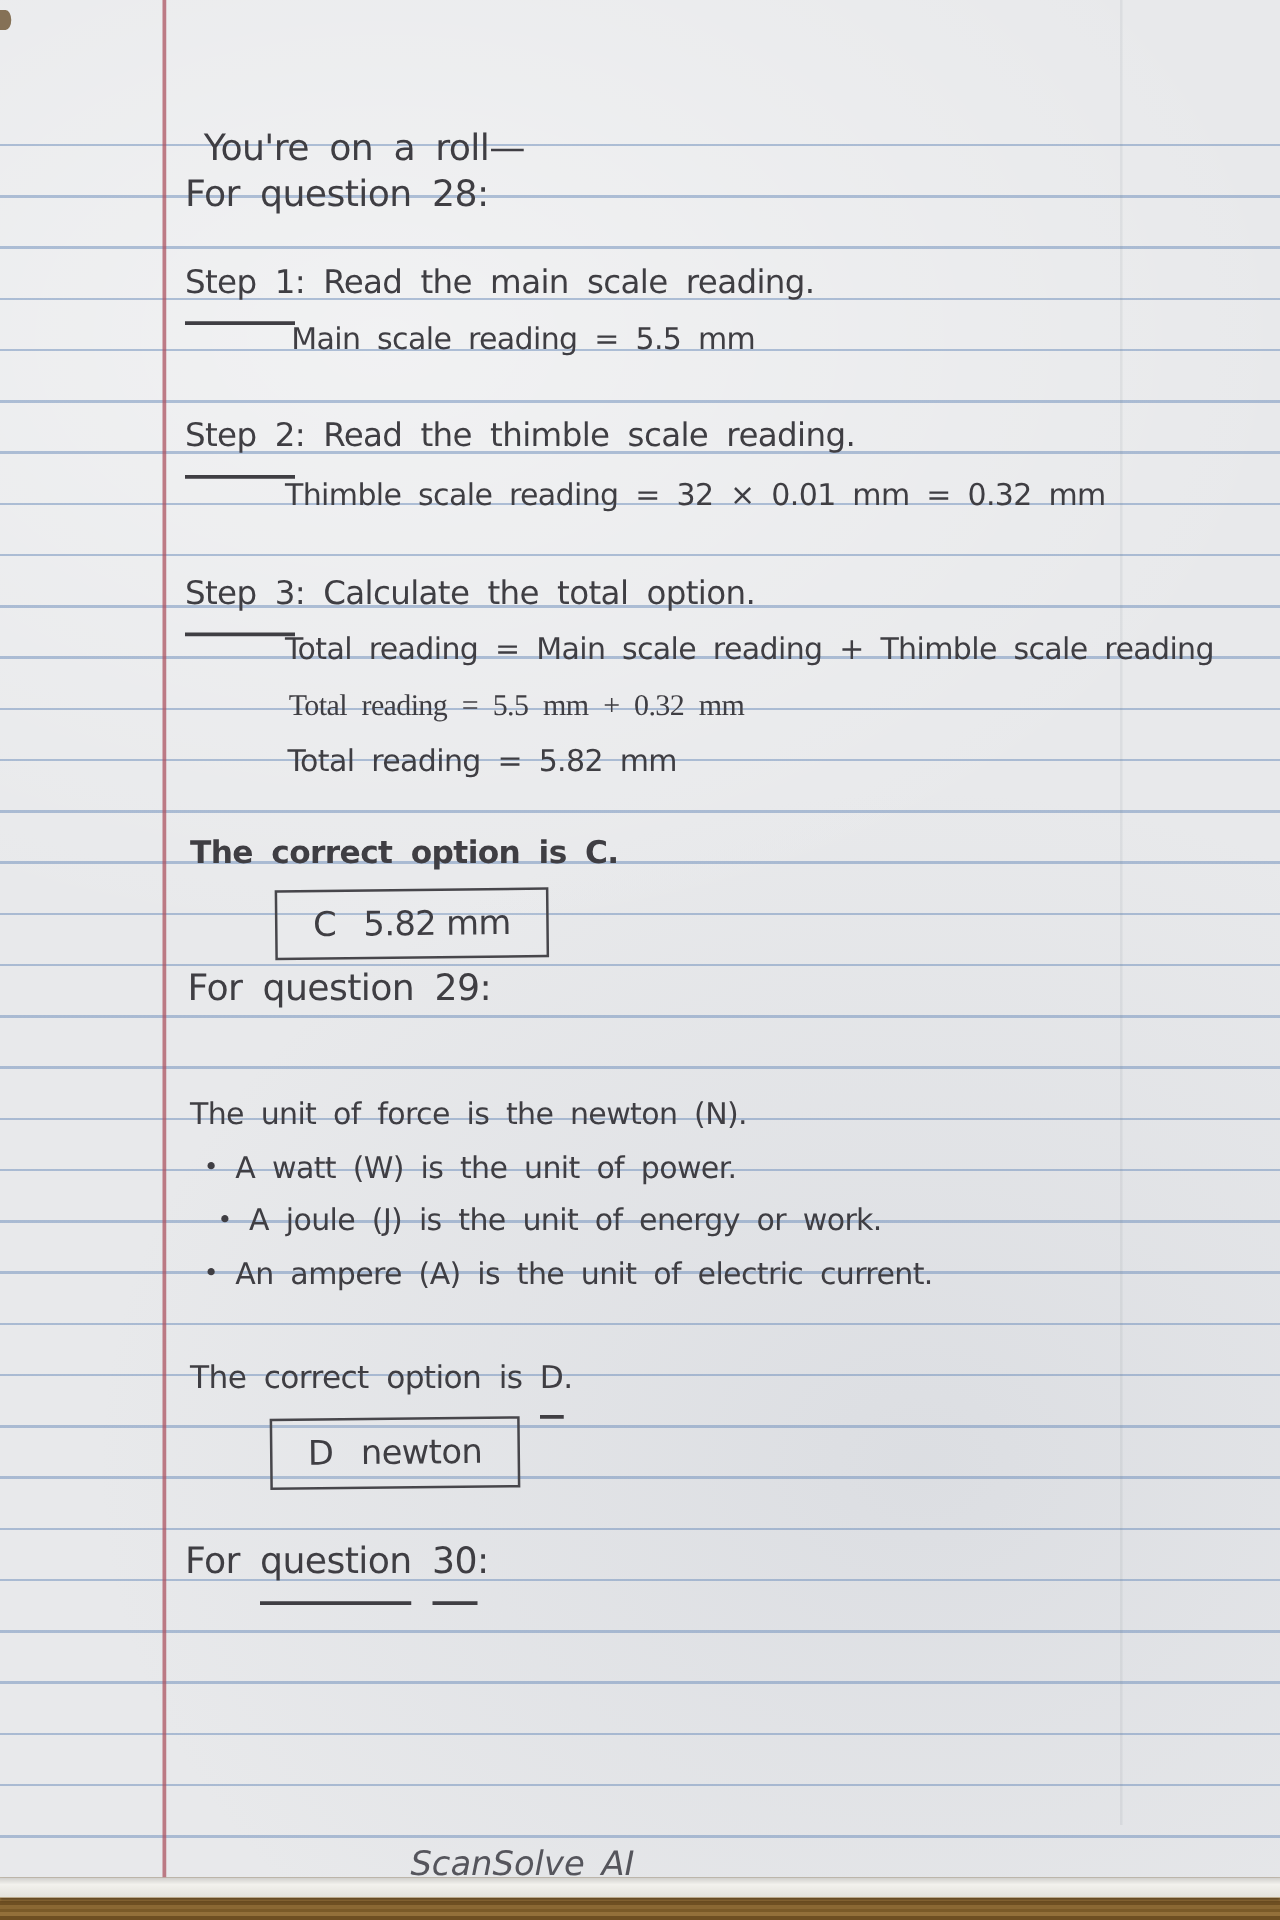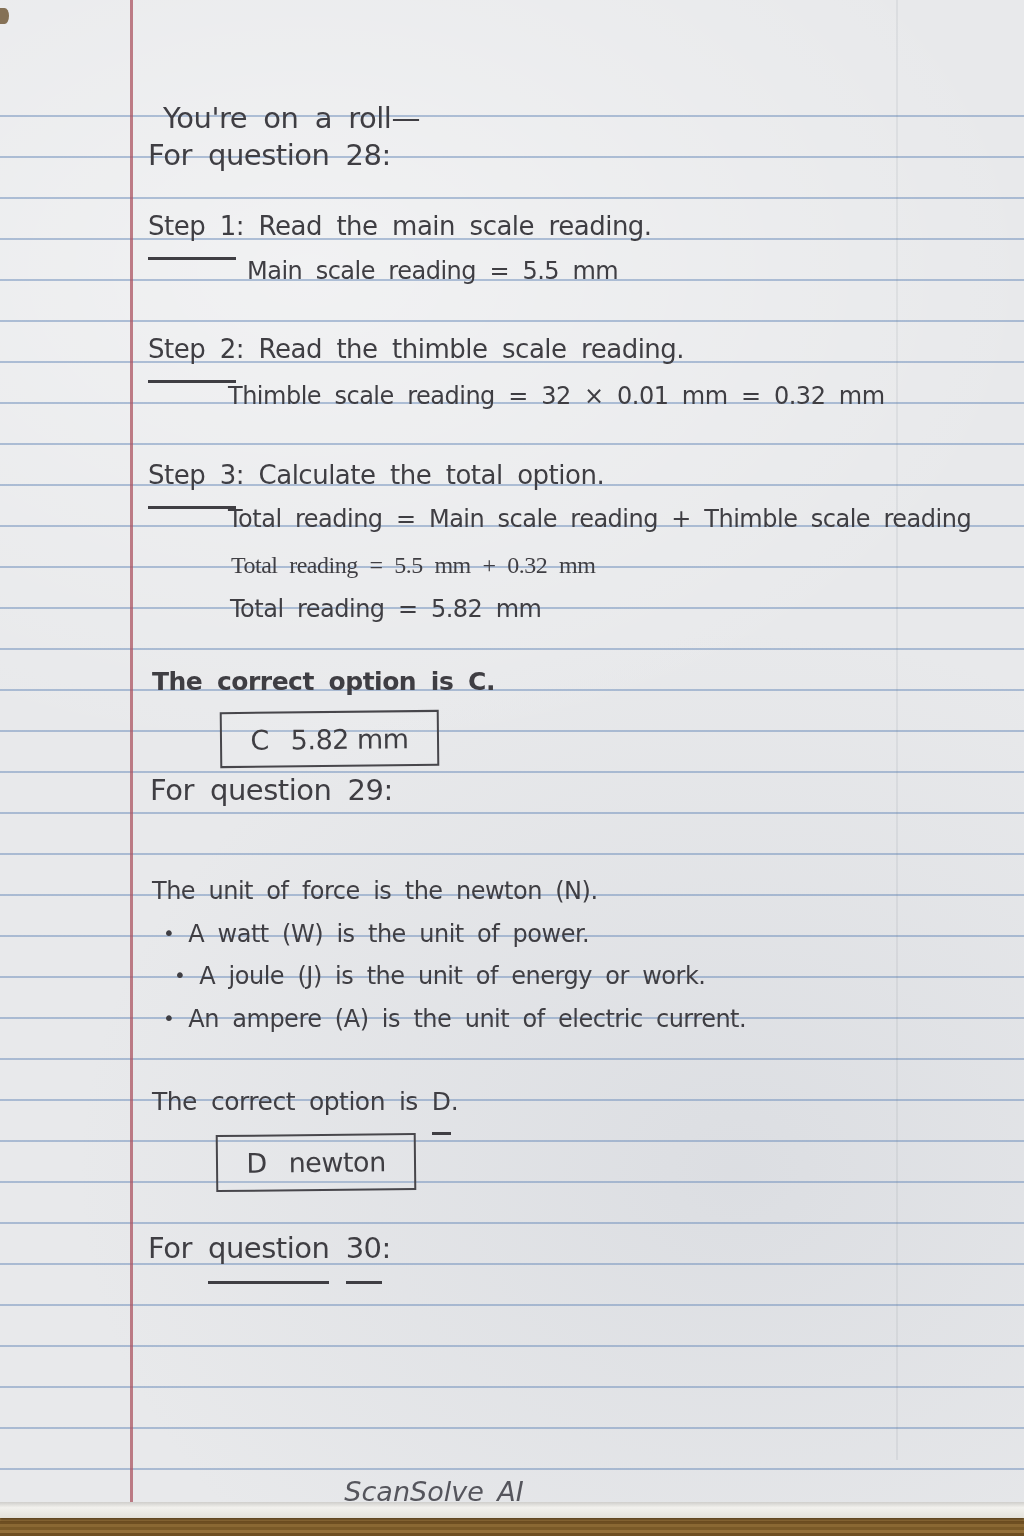--- a/index.html
+++ b/index.html
@@ -61,41 +61,40 @@
   .answer-box{
     position:absolute;display:flex;align-items:center;justify-content:center;
     border:2.5px solid #47464b;color:#3f3e43;font-size:27px;
     letter-spacing:-0.5px;transform:rotate(-0.6deg);background:rgba(255,255,255,.06);
   }
   .answer-box .letter{margin-right:22px;}
   .watermark{
     position:absolute;top:1476px;left:0;width:836px;text-align:center;
     color:#55555c;font-size:27px;letter-spacing:0;word-spacing:0.18em;
     font-style:italic;
-    padding-left:16px;
   }
 </style>
 </head>
 <body>
 
 <div class="stage">
 
   <div class="paper">
     <div class="rules"></div>
     <div class="margin-line"></div>
     <div class="crease-line"></div>
 
     <div class="hw fs-h" style="left:163px;top:82px;margin-top:20px;">You're on a roll—</div>
 
     <div class="hw fs-h" style="left:148px;top:139px;">For question 28:</div>
 
     <div class="hw fs-step" style="left:148px;top:212px;">
       <span class="u">Step 1</span><span>: Read the main scale reading.</span>
     </div>
-    <div class="hw fs-b" style="left:247px;top:258px;">Main scale reading = 5.5 mm</div>
+    <div class="hw fs-b" style="left:233px;top:258px;">Main scale reading = 5.5 mm</div>
 
     <div class="hw fs-step" style="left:148px;top:335px;">
       <span class="u">Step 2</span><span>: Read the thimble scale reading.</span>
     </div>
     <div class="hw fs-b" style="left:228px;top:383px;">Thimble scale reading = 32 × 0.01 mm = 0.32 mm</div>
 
     <div class="hw fs-step" style="left:148px;top:461px;">
       <span class="u">Step 3</span><span>: Calculate the total option.</span>
     </div>
     <div class="hw fs-b" style="left:228px;top:506px;">Total reading = Main scale reading + Thimble scale reading</div>

